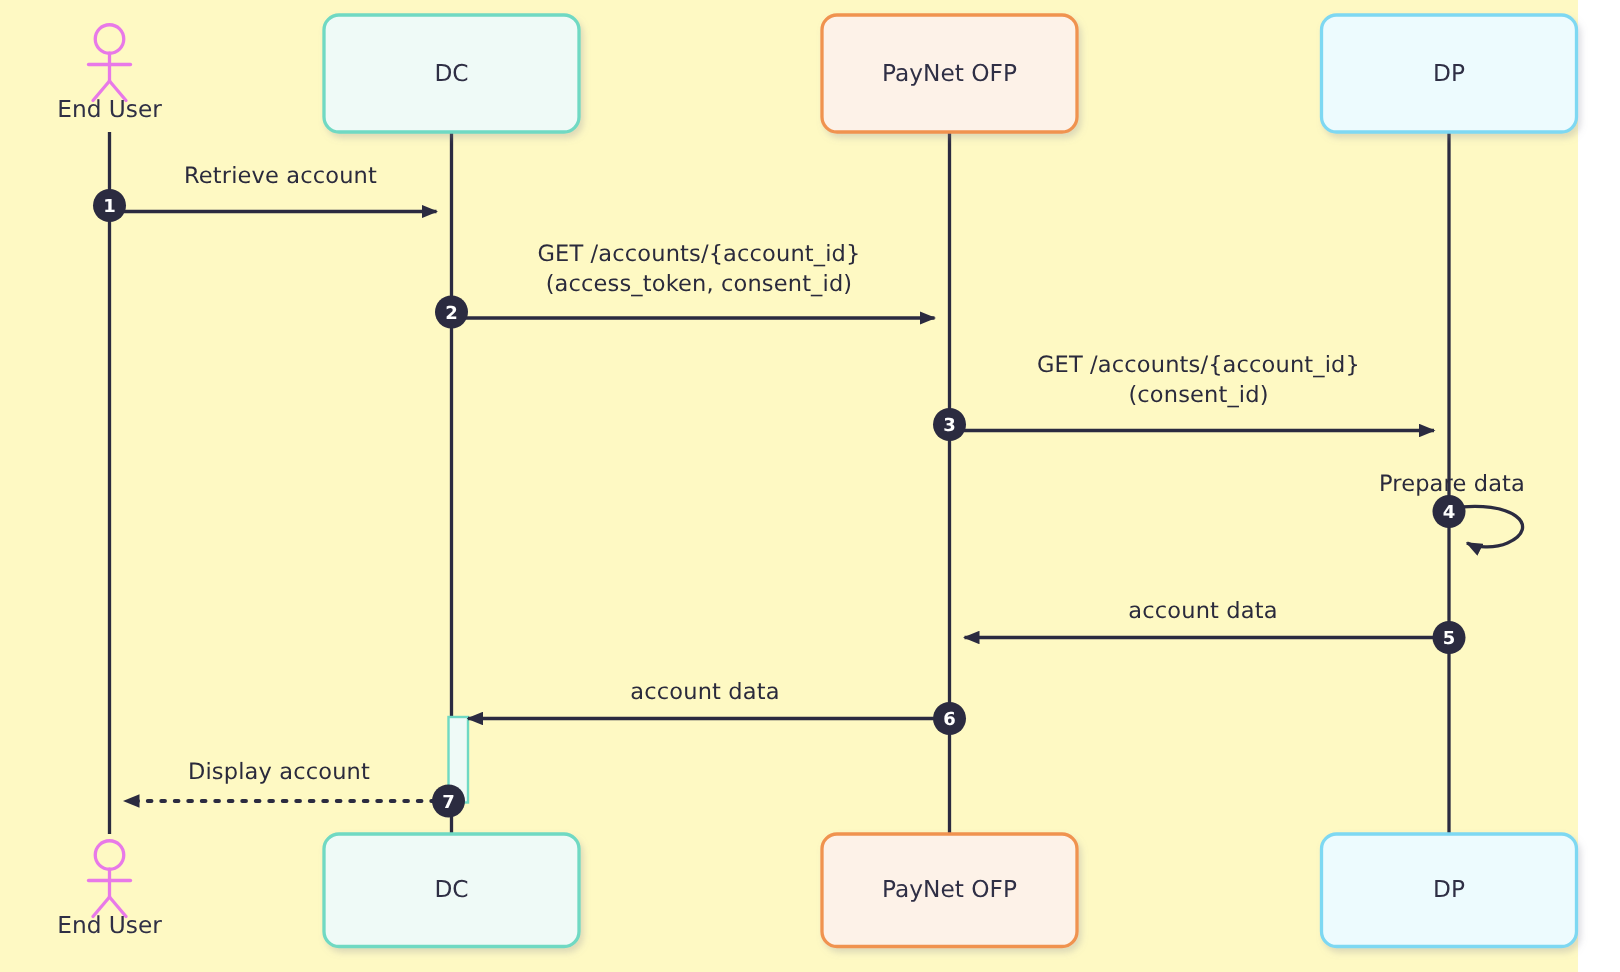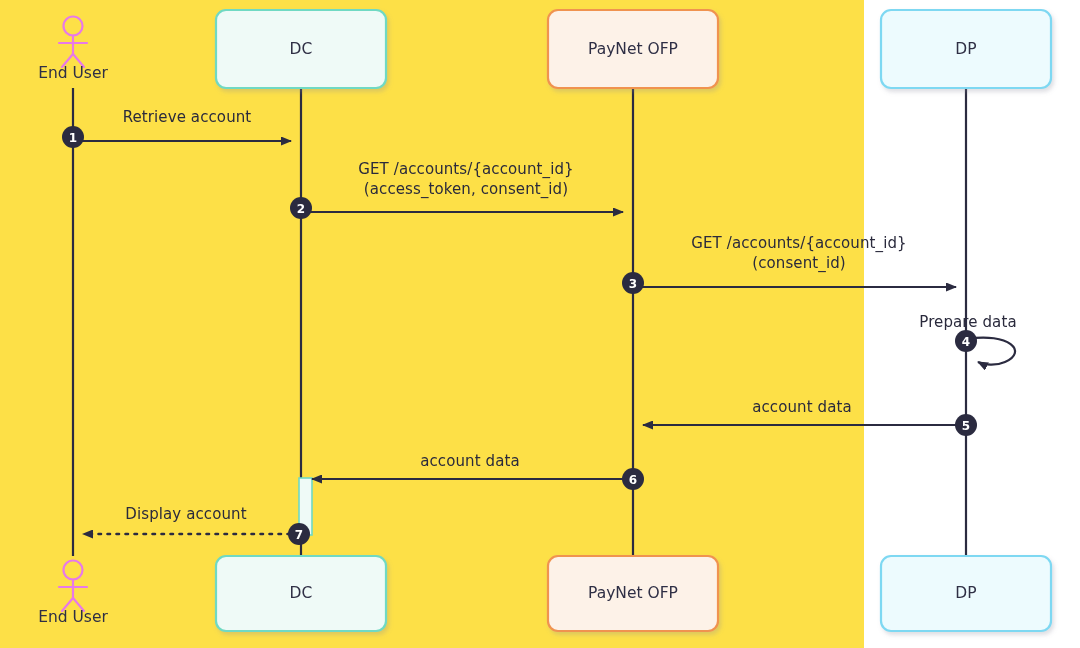--- a/index.html
+++ b/index.html
@@ -8,23 +8,23 @@
     background: #ffffff;
   }
   body {
     font-family: "DejaVu Sans", "Liberation Sans", sans-serif;
     width: 1080px;
     height: 648px;
     overflow: hidden;
   }
   #diagram-root {
     position: relative;
-    width: 864px;
+    width: 1052px;
     height: 648px;
-    background: #fde047;
+    background: #fef9c3;
   }
   svg#seq {
     position: absolute;
     top: 0;
     left: 0;
     width: 1080px;
     height: 648px;
     display: block;
   }
   .lbl {

